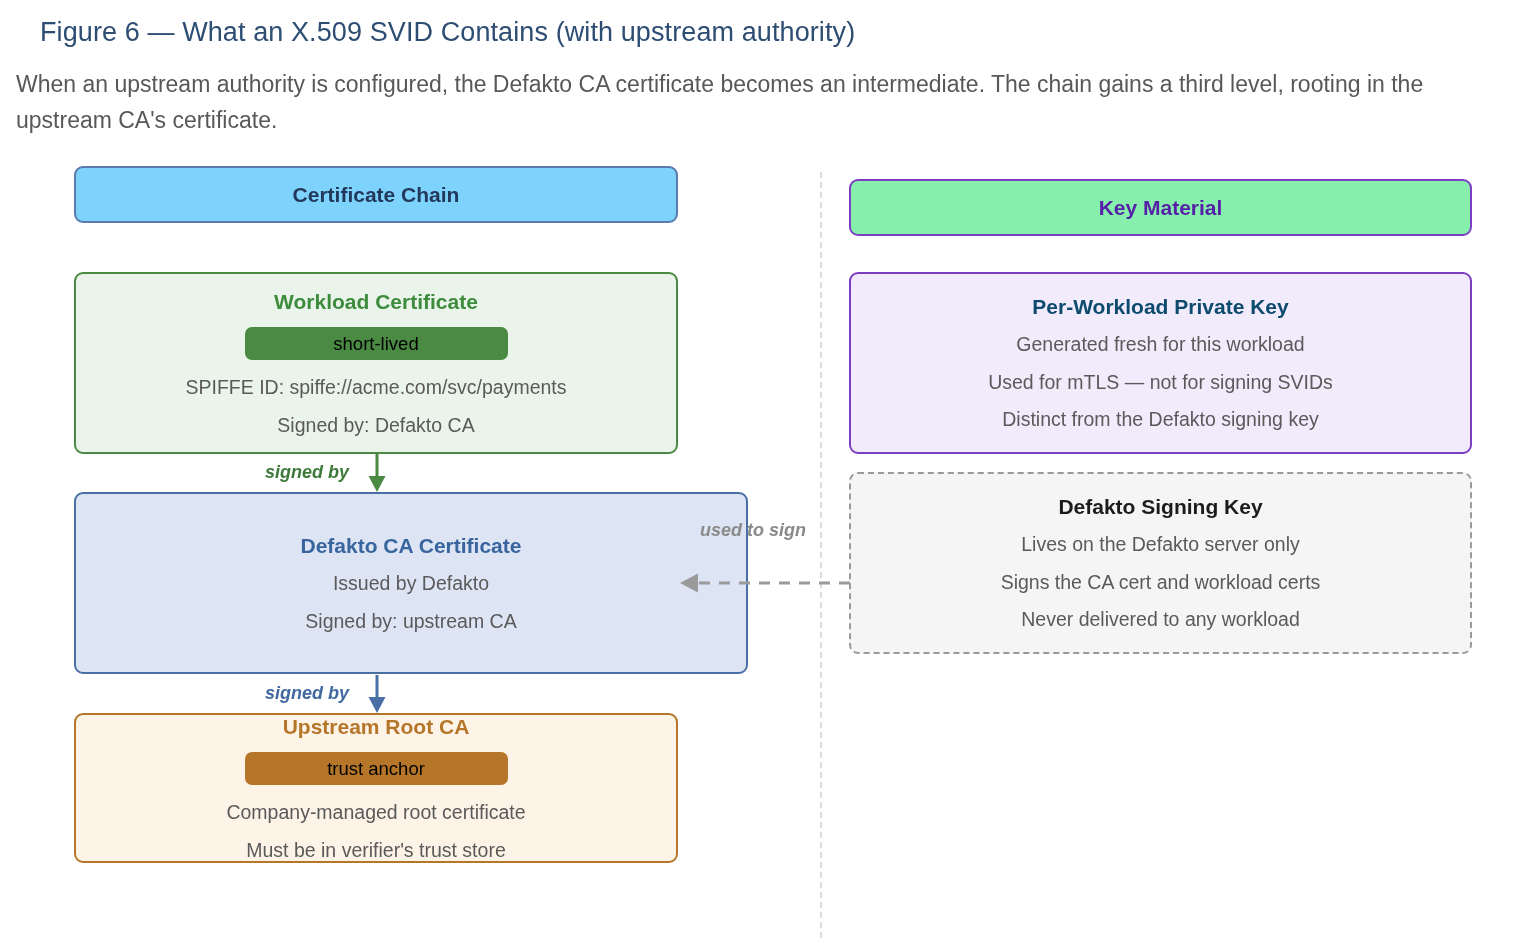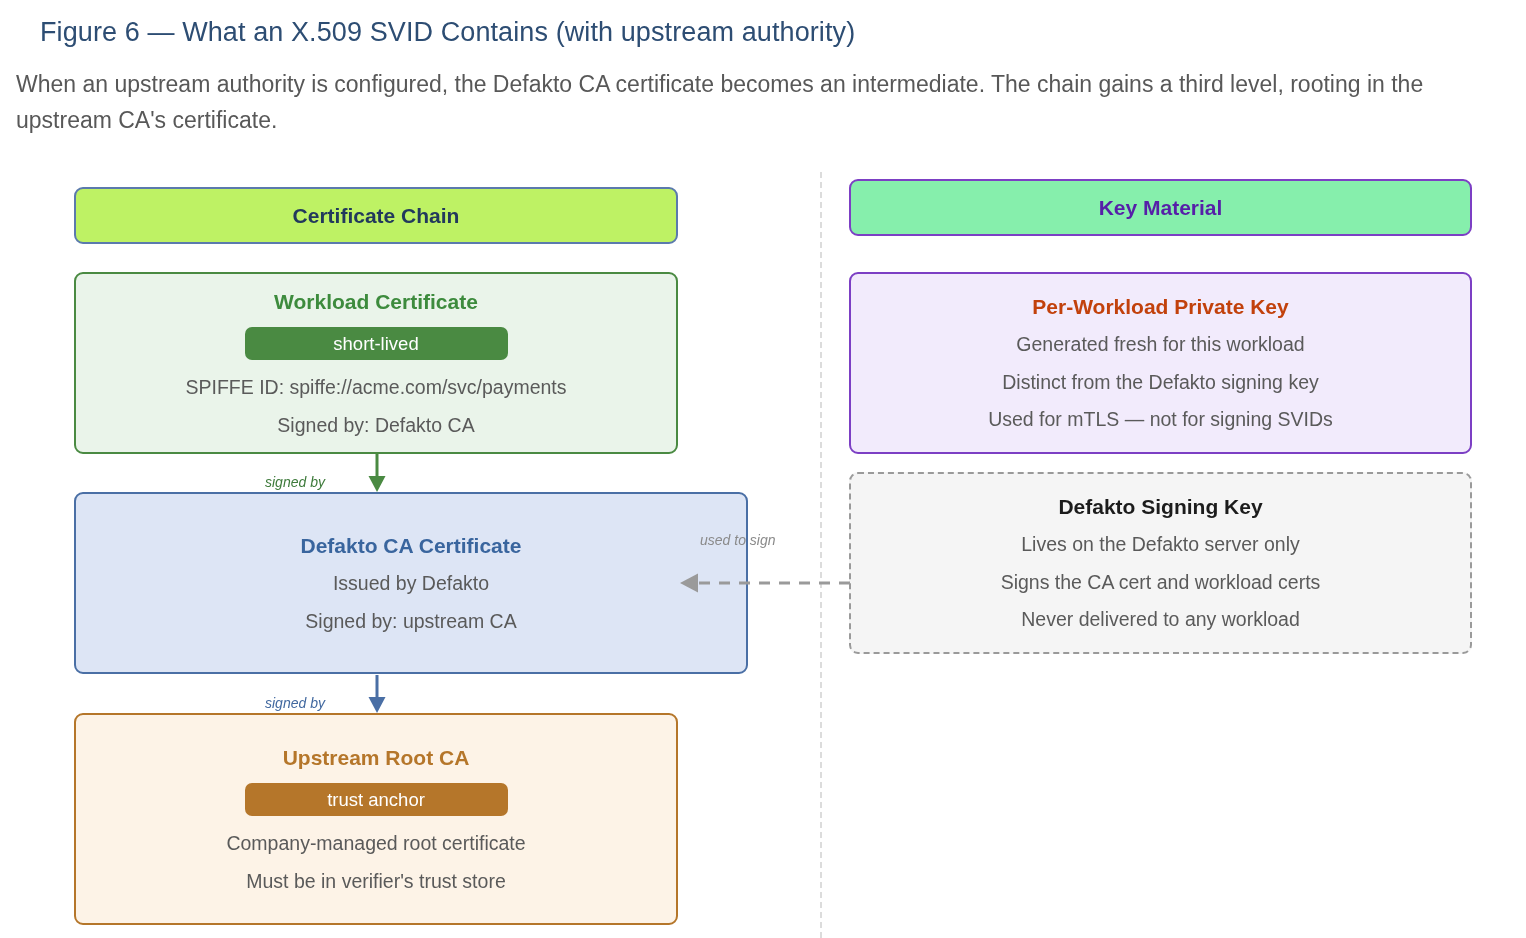--- a/index.html
+++ b/index.html
@@ -69,33 +69,33 @@
   .node-line {
     font-size: 19.5px;
     color: #5a5a5a;
     line-height: 1;
     font-weight: 400;
   }
   .badge {
     display: inline-block;
     box-sizing: border-box;
     border-radius: 7px;
-    color: #ffffff;
+    color: #000000;
     font-size: 18.5px;
     font-weight: 400;
     text-align: center;
     line-height: 33px;
     height: 33px;
     width: 263px;
   }
 
   
   #header-certificate-chain {
-    left: 74px; top: 187px; width: 604px; height: 57px;
-    background: #bef264; border-color: #5b7aad;
+    left: 74px; top: 166px; width: 604px; height: 57px;
+    background: #7dd3fc; border-color: #5b7aad;
   }
   #header-certificate-chain .node-title { color: #22395c; }
 
   #header-key-material {
     left: 849px; top: 179px; width: 623px; height: 57px;
     background: #86efac; border-color: #7c3fc4;
   }
   #header-key-material .node-title { color: #561fa8; }
 
   
@@ -109,32 +109,32 @@
   
   #node-defakto-ca-certificate {
     left: 74px; top: 492px; width: 674px; height: 182px;
     background: #dde5f5; border-color: #4a6fa5;
   }
   #node-defakto-ca-certificate .node-title { color: #39659e; }
   #node-defakto-ca-certificate .badge { background: #4f72ab; }
 
   
   #node-upstream-root-ca {
-    left: 74px; top: 713px; width: 604px; height: 212px;
+    left: 74px; top: 713px; width: 604px; height: 150px;
     background: #fdf3e7; border-color: #b5762a;
   }
   #node-upstream-root-ca .node-title { color: #b5762a; }
   #node-upstream-root-ca .badge { background: #b5762a; }
 
   
   #node-private-key {
     left: 849px; top: 272px; width: 623px; height: 182px;
     background: #f2ebfc; border-color: #7c3fc4;
   }
-  #node-private-key .node-title { color: #c2410c; }
+  #node-private-key .node-title { color: #0c4a6e; }
 
   
   #node-signing-key {
     left: 849px; top: 472px; width: 623px; height: 182px;
     background: #f5f5f5;
     border: 2.5px dashed #9a9a9a;
   }
   #node-signing-key .node-title { color: #1c1c1c; }
 
   .node-title + .node-line,
@@ -143,25 +143,24 @@
   .node-title + .badge { margin-top: 15px; }
 
   
   .edge-svg {
     position: absolute;
     overflow: visible;
     pointer-events: none;
   }
   .edge-label {
     position: absolute;
-    font-size: 14px;
+    font-size: 18px;
     font-style: italic;
-    font-weight: 400;
+    font-weight: 700;
     white-space: nowrap;
-    margin-top: 12px;
   }
   #edge-label-signed-by-1 {
     left: 265px; top: 462px; color: #3d7a3a;
   }
   #edge-label-signed-by-2 {
     left: 265px; top: 683px; color: #41689f;
   }
   #edge-label-used-to-sign {
     left: 700px; top: 520px; color: #8a8a8a;
   }
@@ -210,22 +209,22 @@
   <div class="node-line">Must be in verifier's trust store</div>
 </div>
 
 <div class="node" id="header-key-material">
   <div class="node-title">Key Material</div>
 </div>
 
 <div class="node" id="node-private-key">
   <div class="node-title">Per-Workload Private Key</div>
   <div class="node-line">Generated fresh for this workload</div>
+  <div class="node-line">Used for mTLS — not for signing SVIDs</div>
   <div class="node-line">Distinct from the Defakto signing key</div>
-  <div class="node-line">Used for mTLS — not for signing SVIDs</div>
 </div>
 
 <div class="node" id="node-signing-key">
   <div class="node-title">Defakto Signing Key</div>
   <div class="node-line">Lives on the Defakto server only</div>
   <div class="node-line">Signs the CA cert and workload certs</div>
   <div class="node-line">Never delivered to any workload</div>
 </div>
 
 <svg class="edge-svg" id="edge-signing-key-to-ca" style="left:678px; top:570px;" width="175" height="28" viewBox="0 0 175 28">

